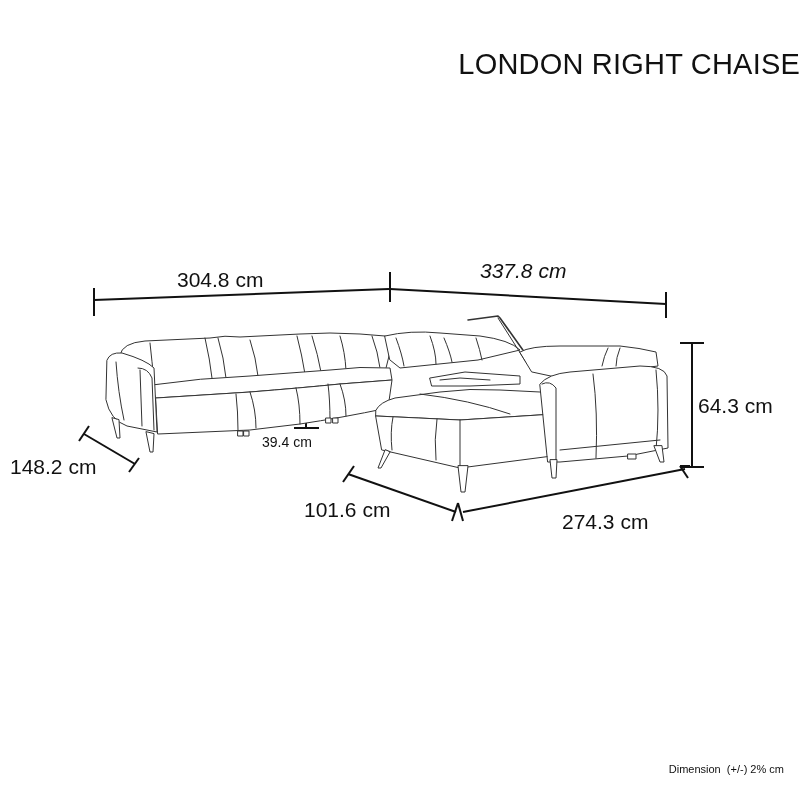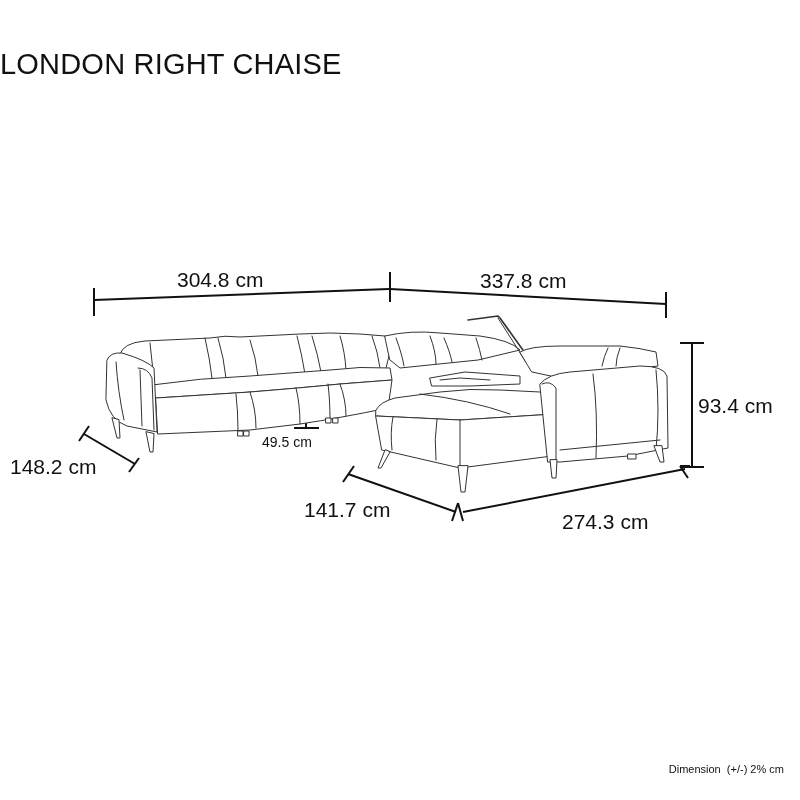--- a/index.html
+++ b/index.html
@@ -1,17 +1,17 @@
 <!DOCTYPE html>
 <html><head>
   <meta charset="utf-8">
   <style>
     html, body { margin: 0; padding: 0; background: #ffffff; }
     body { width: 800px; height: 800px; position: relative; overflow: hidden; font-family: "Liberation Sans", sans-serif; color: #111111; }
-    .title { position: absolute; left: 0; top: 48px; width: 800px; text-align: left; font-size: 29px; letter-spacing: 0.2px; }
+    .title { position: absolute; left: 0; top: 48px; width: 800px; text-align: right; font-size: 29px; letter-spacing: 0.2px; }
     .dim-label { position: absolute; font-size: 21px; white-space: nowrap; }
     .dim-small { position: absolute; font-size: 14px; white-space: nowrap; }
     .note { position: absolute; right: 16px; top: 763px; font-size: 11px; white-space: pre; }
     svg.drawing { position: absolute; left: 0; top: 0; }
   </style>
 </head>
 <body>
 
 <div class="title">LONDON RIGHT CHAISE</div>
 
@@ -128,20 +128,20 @@
     <path fill="none" d="M656 370 Q660 410 656 450"></path>
     <path fill="none" d="M560 450 L660 440"></path>
 
     <path d="M550 460 L552 478 L556 478 L557 460 Z"></path>
     <path d="M654 446 L660 462 L664 462 L662 446 Z"></path>
     <rect x="628" y="454" width="8" height="5"></rect>
   </g>
 </svg>
 
 <div class="dim-label" style="left:177px; top:268px;">304.8 cm</div>
-<div class="dim-label" style="left:480px; top:269px;">337.8 cm</div>
-<div class="dim-label" style="left:698px; top:394px;">93.4 cm</div>
+<div class="dim-label" style="left:480px; top:259px;font-style:italic;">337.8 cm</div>
+<div class="dim-label" style="left:698px; top:394px;">64.3 cm</div>
 <div class="dim-label" style="left:10px; top:455px;">148.2 cm</div>
-<div class="dim-small" style="left:262px; top:434px;">49.5 cm</div>
-<div class="dim-label" style="left:304px; top:498px;">141.7 cm</div>
+<div class="dim-small" style="left:262px; top:434px;">39.4 cm</div>
+<div class="dim-label" style="left:304px; top:498px;">101.6 cm</div>
 <div class="dim-label" style="left:562px; top:510px;">274.3 cm</div>
 
 <div class="note">Dimension  (+/-) 2% cm</div>
 
 </body></html>

